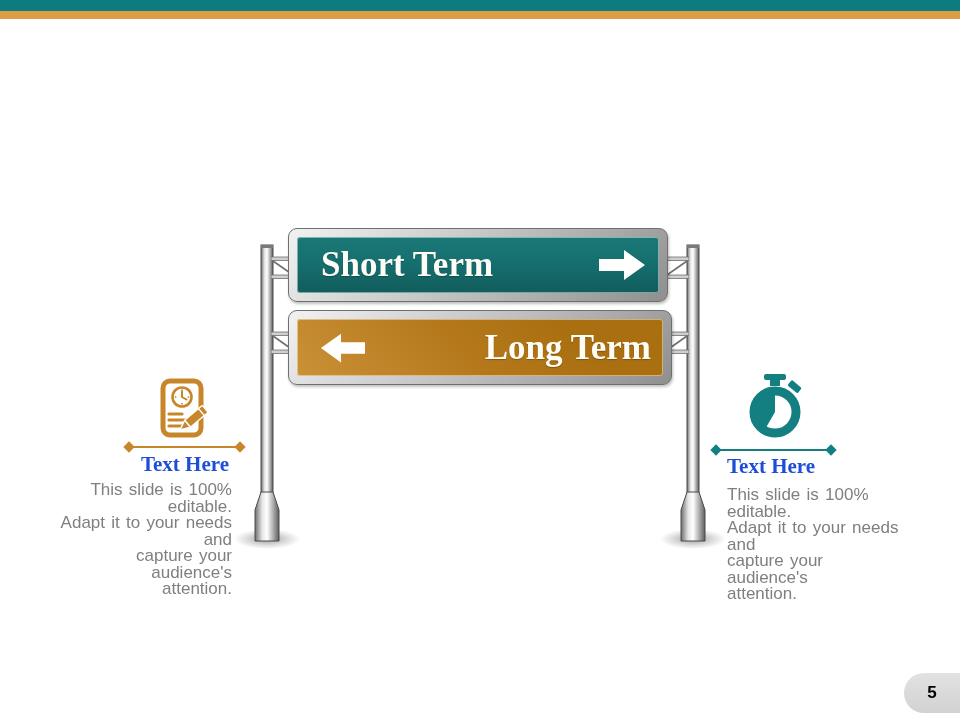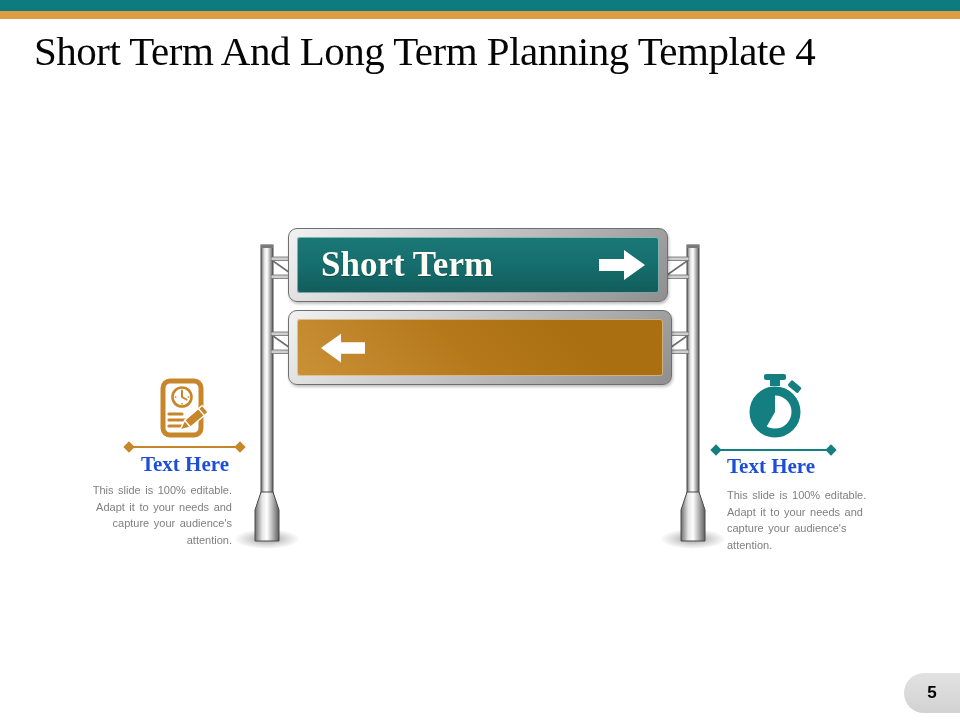--- a/index.html
+++ b/index.html
@@ -42,21 +42,21 @@
   .divider::before,.divider::after{content:"";position:absolute;width:8px;height:8px;top:-3px;
       transform:rotate(45deg);background:inherit;}
   .divider::before{left:-2px;}
   .divider::after{right:-2px;}
   .divider-orange{left:127px;top:446px;width:115px;background:var(--icon-orange,#c8862b);}
   .divider-teal{left:714px;top:449px;width:119px;background:var(--icon-teal,#137f80);}
   .feature-title{position:absolute;font-family:"Liberation Serif",serif;font-weight:bold;
                  font-size:21px;color:#1d4ed8;}
   .feature-title-left{left:120px;top:452px;width:130px;text-align:center;}
   .feature-title-right{left:727px;top:454px;width:170px;text-align:left;}
-  .feature-desc{position:absolute;font-size:11px;line-height:16.5px;color:var(--text-gray,#7f7f7f);
+  .feature-desc{position:absolute;font-size:17px;line-height:16.5px;color:var(--text-gray,#7f7f7f);
                 white-space:pre-line;word-spacing:1.5px;}
   .feature-desc-left{left:52px;top:482px;width:180px;text-align:right;}
   .feature-desc-right{left:727px;top:487px;width:180px;text-align:left;}
 
   
   .page-pill{position:absolute;right:0;top:673px;width:56px;height:40px;
              border-radius:20px 0 0 20px;background:linear-gradient(180deg,#e2e2e2,var(--pill-gray,#d2d2d2));
              display:flex;align-items:center;justify-content:center;
              font-weight:bold;font-size:17px;color:#000;}
 </style>
@@ -78,21 +78,20 @@
         <stop offset="0" stop-color="rgba(0,0,0,0.38)"></stop>
         <stop offset="0.65" stop-color="rgba(0,0,0,0.12)"></stop>
         <stop offset="1" stop-color="rgba(0,0,0,0)"></stop>
       </radialGradient>
     </defs>
   </svg>
 
   <div class="bar-teal"></div>
   <div class="bar-orange"></div>
 
-  <h1 class="title">Short Term And Long Term Planning Template 4</h1>
 
   <svg class="pole pole-left" viewBox="0 0 70 310">
     <ellipse cx="35" cy="297" rx="33" ry="10" fill="url(#shadow)"></ellipse>
     <rect x="29" y="3" width="12" height="252" fill="url(#metal)" stroke="#4a4a4a" stroke-width="1"></rect>
     <rect x="29" y="3" width="12" height="3" fill="#7a7a7a"></rect>
     <path d="M29 250 L41 250 L47 268 L47 299 L23 299 L23 268 Z" fill="url(#metal)" stroke="#4a4a4a" stroke-width="1"></path>
   </svg>
 
   <svg class="pole pole-right" viewBox="0 0 70 310">
     <ellipse cx="35" cy="297" rx="33" ry="10" fill="url(#shadow)"></ellipse>
@@ -129,20 +128,21 @@
         <polygon points="0,11 25,11 25,2 46,17 25,32 25,23 0,23" fill="#ffffff"></polygon>
       </svg>
     </div>
   </div>
 
   <div class="sign sign-long">
     <div class="panel panel-orange">
       <svg width="46" height="34" viewBox="0 0 48 34">
         <polygon points="48,11 23,11 23,2 2,17 23,32 23,23 48,23" fill="#ffffff"></polygon>
       </svg>
+      <span class="sign-label">Long Term</span>
     </div>
   </div>
 
   <svg class="feature-icon" style="left:155px;top:378px" width="60" height="62" viewBox="0 0 60 62">
     <rect x="8" y="3" width="38" height="54" rx="7" fill="#ffffff" stroke="var(--icon-orange,#c8862b)" stroke-width="5"></rect>
     <circle cx="27" cy="19" r="9.5" fill="none" stroke="var(--icon-orange,#c8862b)" stroke-width="2.6"></circle>
     <path d="M27 13.5 L27 19 L31.5 21.5" fill="none" stroke="var(--icon-orange,#c8862b)" stroke-width="2" stroke-linecap="round"></path>
     <path d="M27 11.5 v1.5 M27 25 v1.5 M19.8 19 h1.5 M32.7 19 h1.5" stroke="var(--icon-orange,#c8862b)" stroke-width="1.6"></path>
     <path d="M14 36 H27 M14 42 H33 M14 48 H28" stroke="var(--icon-orange,#c8862b)" stroke-width="3.2" stroke-linecap="round"></path>
     <g transform="rotate(-40 40 42)">

